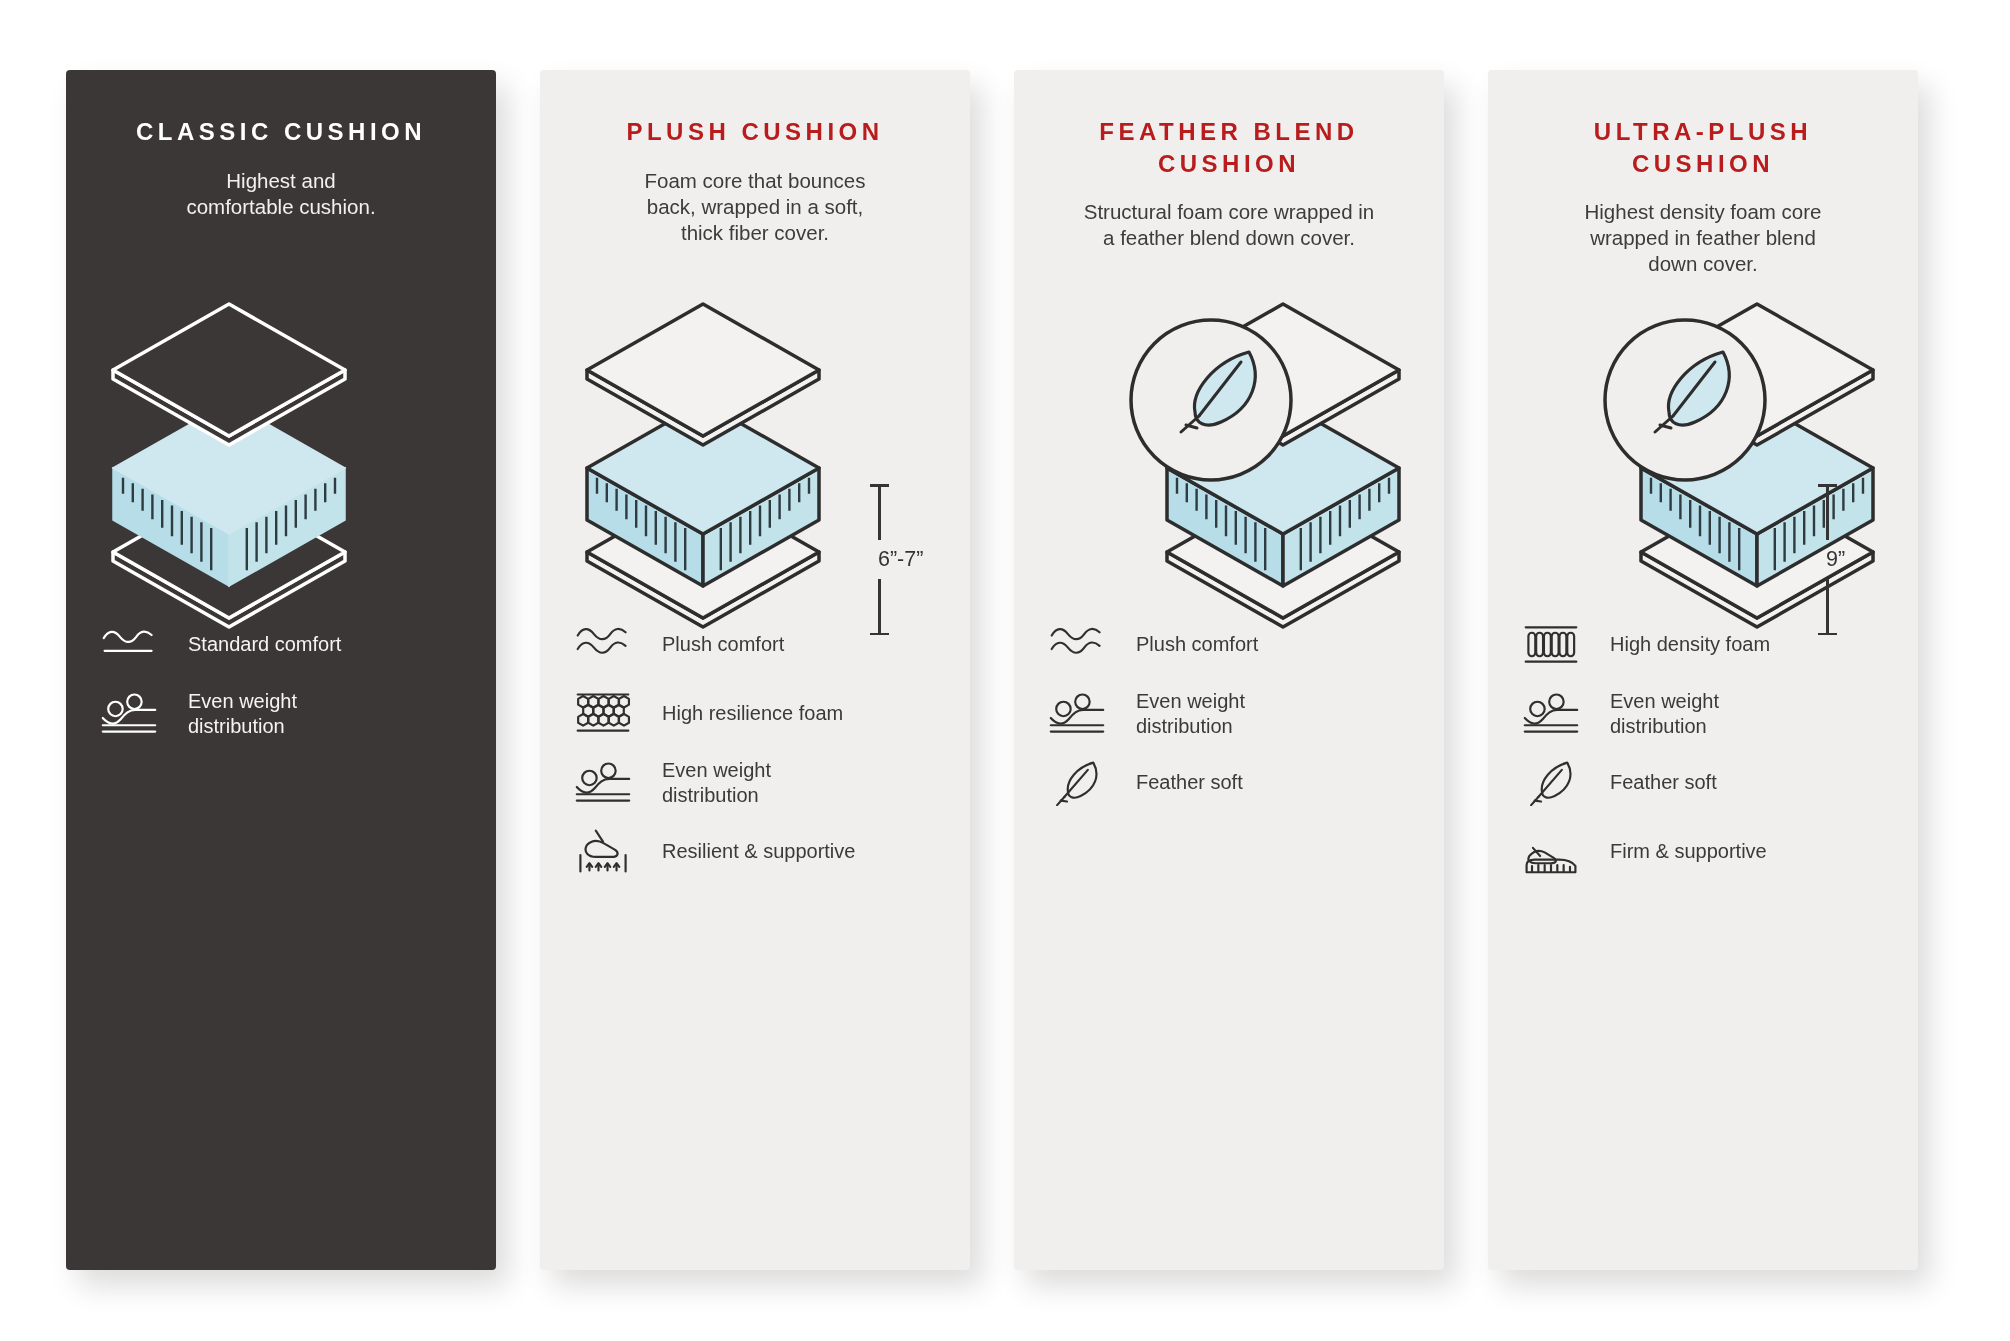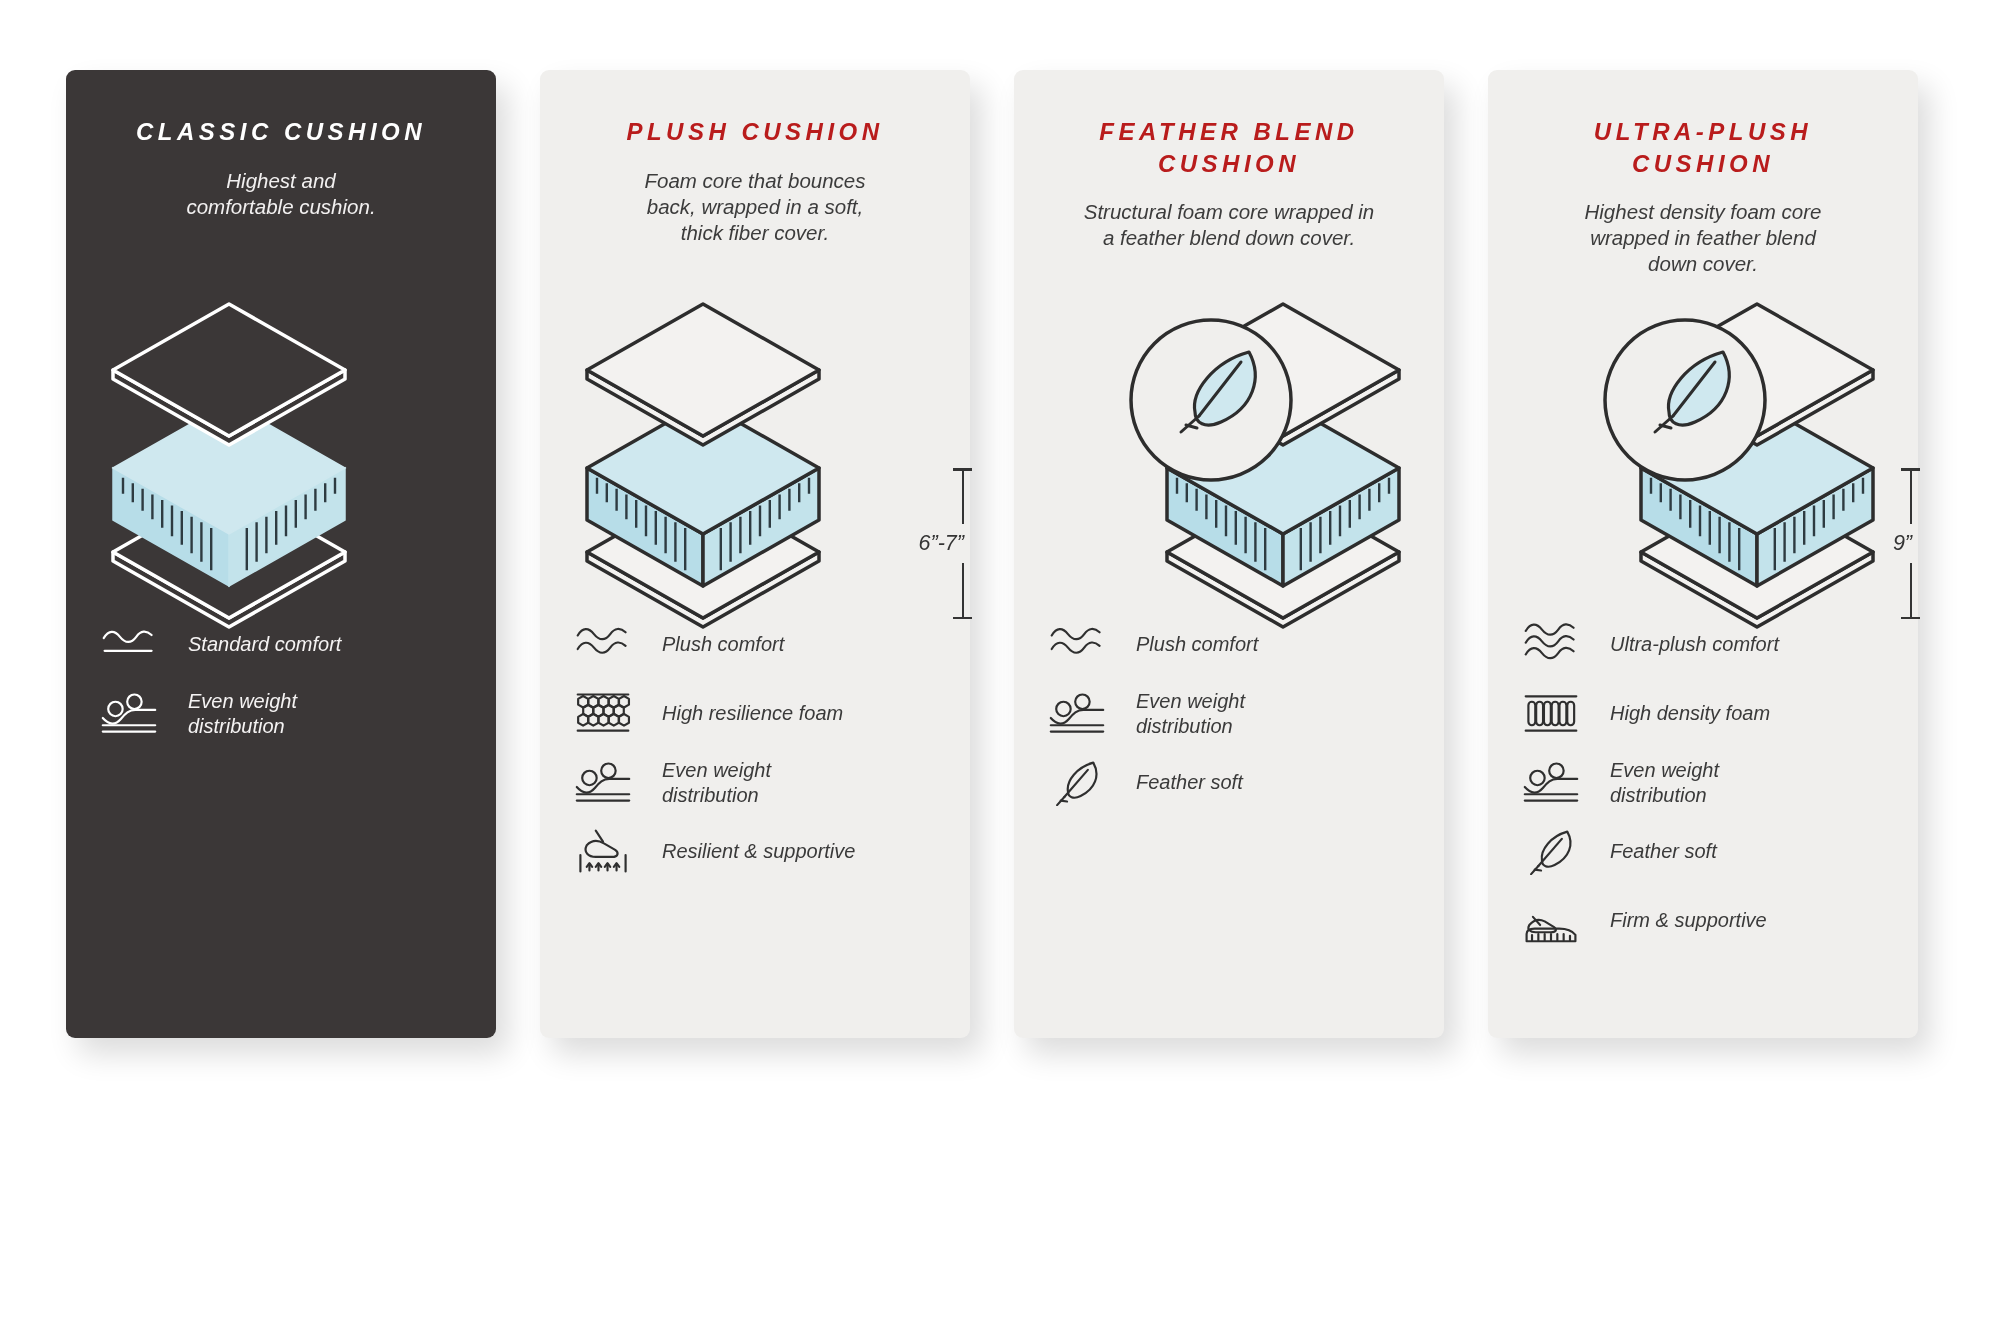--- a/index.html
+++ b/index.html
@@ -1,24 +1,23 @@
 <!DOCTYPE html>
 <html><head>
 <meta charset="utf-8">
 <style>
   html,body{margin:0;padding:0;}
   body{
     width:2010px;height:1341px;position:relative;background:#ffffff;
     font-family:"Liberation Sans", sans-serif;overflow:hidden;
   }
   .panel{
-    position:absolute;top:70px;width:430px;height:968px;
-    background:#f0efed;border-radius:9px;
+    position:absolute;top:70px;width:430px;height:1200px;
+    background:#f0efed;border-radius:4px;
     box-shadow:12px 16px 30px rgba(0,0,0,0.14);
-    font-style:italic;
   }
   .panel.dark{background:#3b3737;}
   #panel-0{left:66px;} #panel-1{left:540px;} #panel-2{left:1014px;} #panel-3{left:1488px;}
 
   .panel h2{
     margin:46px 20px 0;text-align:center;
     font-size:24px;font-weight:700;letter-spacing:4.5px;line-height:1.32;
     color:#b91c1c;
   }
   .panel.dark h2{color:#ffffff;}
@@ -53,22 +52,22 @@
     color:#2f2f2f;
   }
   .panel.dark .ficon{color:#ffffff;}
   .flabel{
     margin-left:28px;font-size:20px;line-height:1.22;
     color:#3a3a3a;max-width:195px;
   }
   .panel.dark .flabel{color:#f5f3f3;}
 
   .dim{
-    position:absolute;top:398px;right:6px;width:86px;
-    display:flex;flex-direction:column;align-items:flex-end;
+    position:absolute;top:414px;right:6px;width:86px;
+    display:flex;flex-direction:column;align-items:flex-start;
     color:#343434;
   }
   .dim-seg{width:2.5px;height:56px;background:#343434;position:relative;}
   .dim-seg.cap-top::before,
   .dim-seg.cap-bottom::after{
     content:"";position:absolute;left:-8.5px;width:19px;height:2.5px;background:#343434;
   }
   .dim-seg.cap-top::before{top:0;}
   .dim-seg.cap-bottom::after{bottom:0;}
   .dim-label{font-size:21.5px;margin:7px 0;white-space:nowrap;}
@@ -281,30 +280,20 @@
       </div>
     <div class="dim">
       <span class="dim-seg cap-top"></span>
       <span class="dim-label">9”</span>
       <span class="dim-seg cap-bottom"></span>
     </div>
     <ul class="features">
       <li class="feature">
         <span class="ficon">
             <svg viewBox="0 0 64 52" width="58" height="47" fill="none" stroke="currentColor" stroke-width="2.4" stroke-linecap="round" stroke-linejoin="round">
-              <path d="M4 11 c5.5 -9 12 -9 18 -1.5 c6 7.5 12.5 7.5 18 0 c5 -7 11 -7.5 17 -2"></path>
-              <path d="M4 24 c5.5 -9 12 -9 18 -1.5 c6 7.5 12.5 7.5 18 0 c5 -7 11 -7.5 17 -2"></path>
-              <path d="M4 37 c5.5 -9 12 -9 18 -1.5 c6 7.5 12.5 7.5 18 0 c5 -7 11 -7.5 17 -2"></path>
-            </svg>
-          </span>
-        <span class="flabel">Ultra-plush comfort</span>
-      </li>
-      <li class="feature">
-        <span class="ficon">
-            <svg viewBox="0 0 64 52" width="58" height="47" fill="none" stroke="currentColor" stroke-width="2.4" stroke-linecap="round" stroke-linejoin="round">
               <path d="M4 7 h56"></path>
               <path d="M4 45 h56"></path>
      <rect x="7" y="13" width="7.6" height="26" rx="3.8"></rect>
      <rect x="15.6" y="13" width="7.6" height="26" rx="3.8"></rect>
      <rect x="24.2" y="13" width="7.6" height="26" rx="3.8"></rect>
      <rect x="32.8" y="13" width="7.6" height="26" rx="3.8"></rect>
      <rect x="41.4" y="13" width="7.6" height="26" rx="3.8"></rect>
      <rect x="50" y="13" width="7.6" height="26" rx="3.8"></rect>
             </svg>
           </span>

